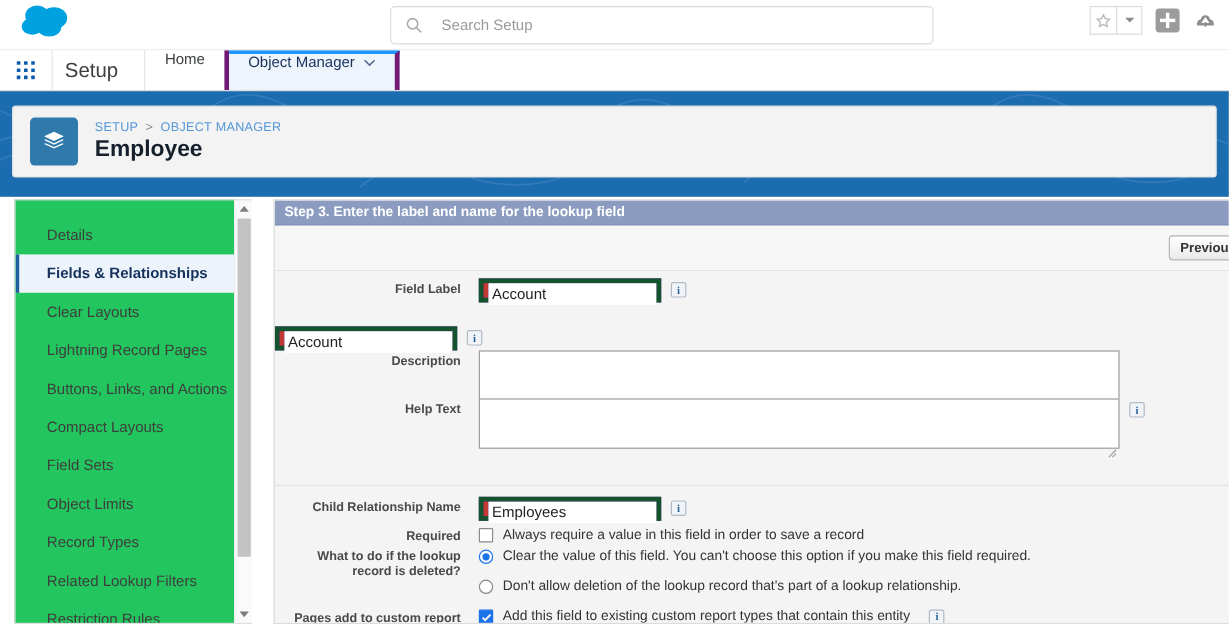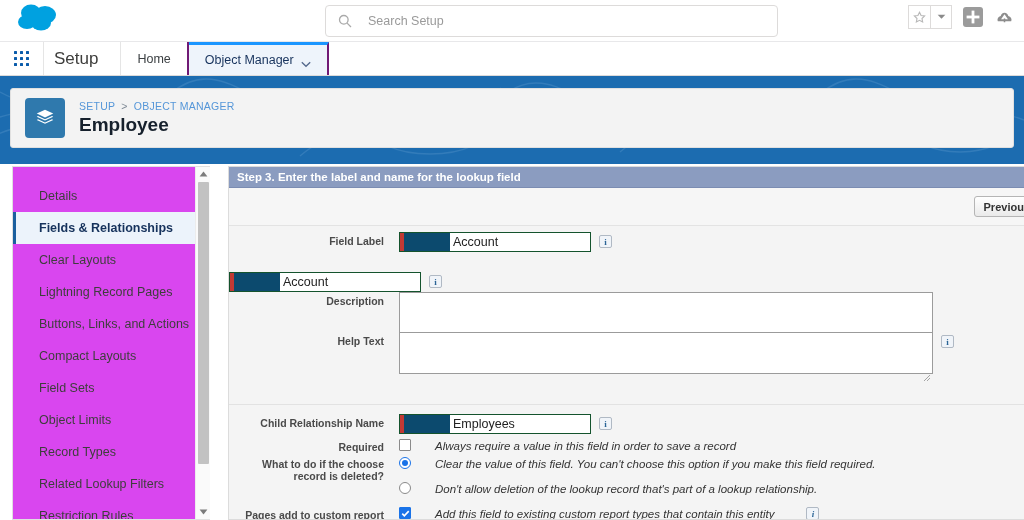--- a/index.html
+++ b/index.html
@@ -70,24 +70,24 @@
     gap: 3px;
   }
   .waffle-grid i { background: #0b5cab; border-radius: 0.5px; display: block; }
   .setup-title {
     display: flex; align-items: center;
     padding: 0 22px 0 10px;
     font-size: 17px; color: #3e3e3c;
     border-right: 1px solid #e5e5e5;
   }
   .nav-tab {
-    display: flex; align-items: center; gap: 7px;
+    display: flex; align-items: flex-start; gap: 7px;
     padding: 0 16px;
     font-size: 12.5px; color: #3c4043;
-    border-right: 2px solid #701a75;
+    border-right: 4px solid #701a75;
     cursor: pointer;
   }
   .nav-tab.active {
     background: #eef4fb;
     border-top: 3px solid #1b96ff;
     padding-top: 0;
     color: #16325c;
   }
   .chev { width: 10px; height: 7px; }
 
@@ -117,21 +117,21 @@
   .obj-text { margin-left: 14px; }
   .crumb { font-size: 10.5px; letter-spacing: 0.25px; color: #5596d8; }
   .crumb .sep { color: #7f8a96; margin: 0 3px; }
   .crumb span { cursor: pointer; }
   .obj-name { font-size: 19px; font-weight: bold; color: #16202c; margin-top: 2px; }
 
   
   .sidebar {
     position: absolute; top: 166px; left: 12px;
     width: 198px; height: 354px;
-    background: #d946ef;
+    background: #22c55e;
     border: 1px solid #e0e0e0;
     border-right: 0;
     overflow: hidden;
   }
   .side-list { padding-top: 13px; }
   .side-item {
     height: 32px; display: flex; align-items: center;
     padding-left: 26px;
     font-size: 12.5px; color: #3e3e3c;
     cursor: pointer;
@@ -207,23 +207,22 @@
     width: 170px; text-align: right;
     font-size: 10.5px; font-weight: bold; color: #4a4a4a;
     line-height: 12px; padding-top: 3px;
     padding-right: 15px;
   }
   .fctl { display: flex; align-items: flex-start; }
 
   .req-input {
     display: flex; align-items: stretch;
     height: 20px;
-    border: 1px solid #14532d;
-    background: #0c4a6e;
-    gap: 46px;
+    border: 4px solid #14532d;
+    background: #4c1d95;
   }
   .req-bar { width: 4px; background: #c23934; flex: 0 0 auto; }
   .req-input input {
     border: 0; outline: none;
     width: 140px; height: 18px;
     font-size: 12.5px; color: #222;
     padding-left: 3px;
     font-family: "Liberation Sans", sans-serif;
   }
   .info-ico {
@@ -244,22 +243,22 @@
     font-size: 12px; font-family: "Liberation Sans", sans-serif;
     color: #222;
   }
   .ta-wrap { position: relative; }
   .ta-grip {
     position: absolute; right: 2px; bottom: 2px;
     width: 8px; height: 8px; pointer-events: none;
   }
 
   .opt-line {
-    display: flex; gap: 24px;
-    font-size: 11.5px; color: #333; line-height: 14px; font-style: italic;
+    display: flex; align-items: center; gap: 8px;
+    font-size: 11.5px; color: #333; line-height: 14px;
   }
   .cb {
     width: 12px; height: 12px; flex: 0 0 auto;
     border: 1px solid #8a8a8a; background: #fff; border-radius: 1px;
     cursor: pointer;
   }
   .cb.checked {
     background: #1a73e8; border-color: #1a73e8;
     display: flex; align-items: center; justify-content: center;
   }
@@ -536,21 +535,21 @@
 
     <div class="frow" style="top:212px; left:0;">
       <div class="flabel">Required</div>
       <div class="opt-line" style="margin-top:1px;">
         <span class="cb"></span>
         <span>Always require a value in this field in order to save a record</span>
       </div>
     </div>
 
     <div class="frow" style="top:228px; left:0; align-items:flex-start;">
-      <div class="flabel" style="padding-top:4px;">What to do if the choose record is deleted?</div>
+      <div class="flabel" style="padding-top:4px;">What to do if the lookup record is deleted?</div>
       <div>
         <div class="opt-line" style="margin-top:3px;">
           <span class="rb checked">
               <i></i>
             </span>
           <span>Clear the value of this field. You can't choose this option if you make this field required.</span>
         </div>
         <div class="opt-line" style="margin-top:11px;">
           <span class="rb"></span>
           <span>Don't allow deletion of the lookup record that's part of a lookup relationship.</span>

